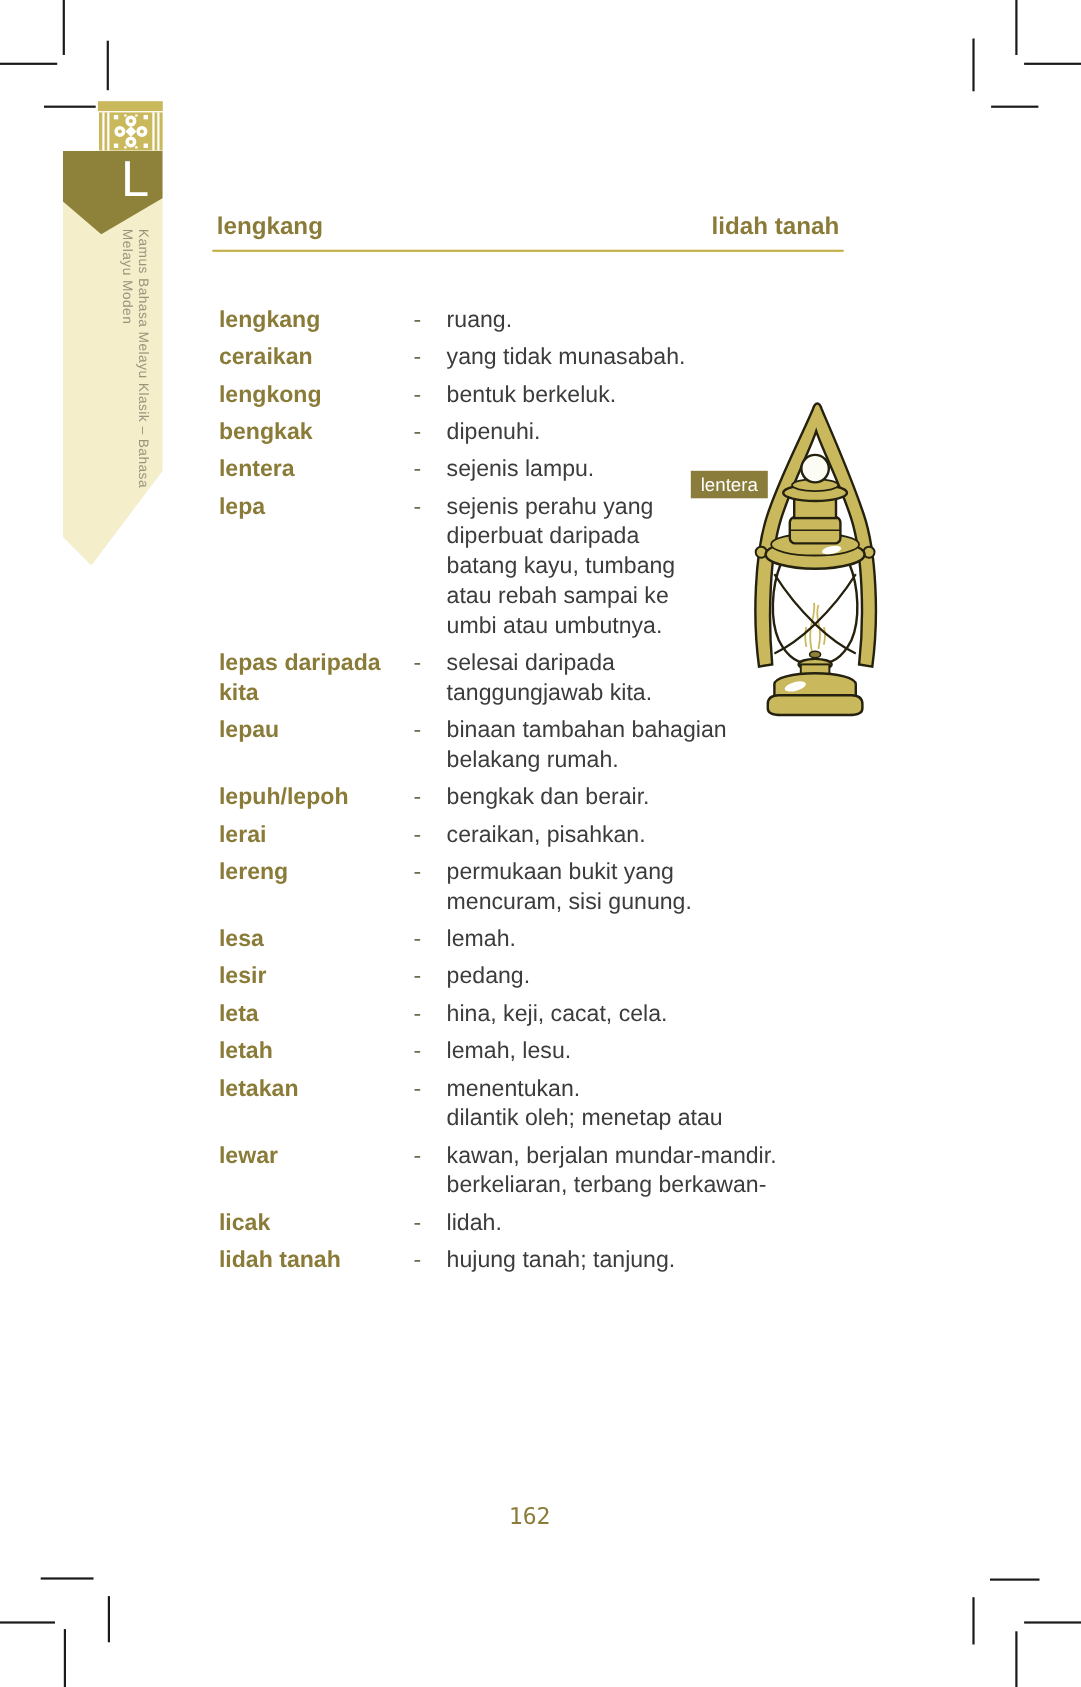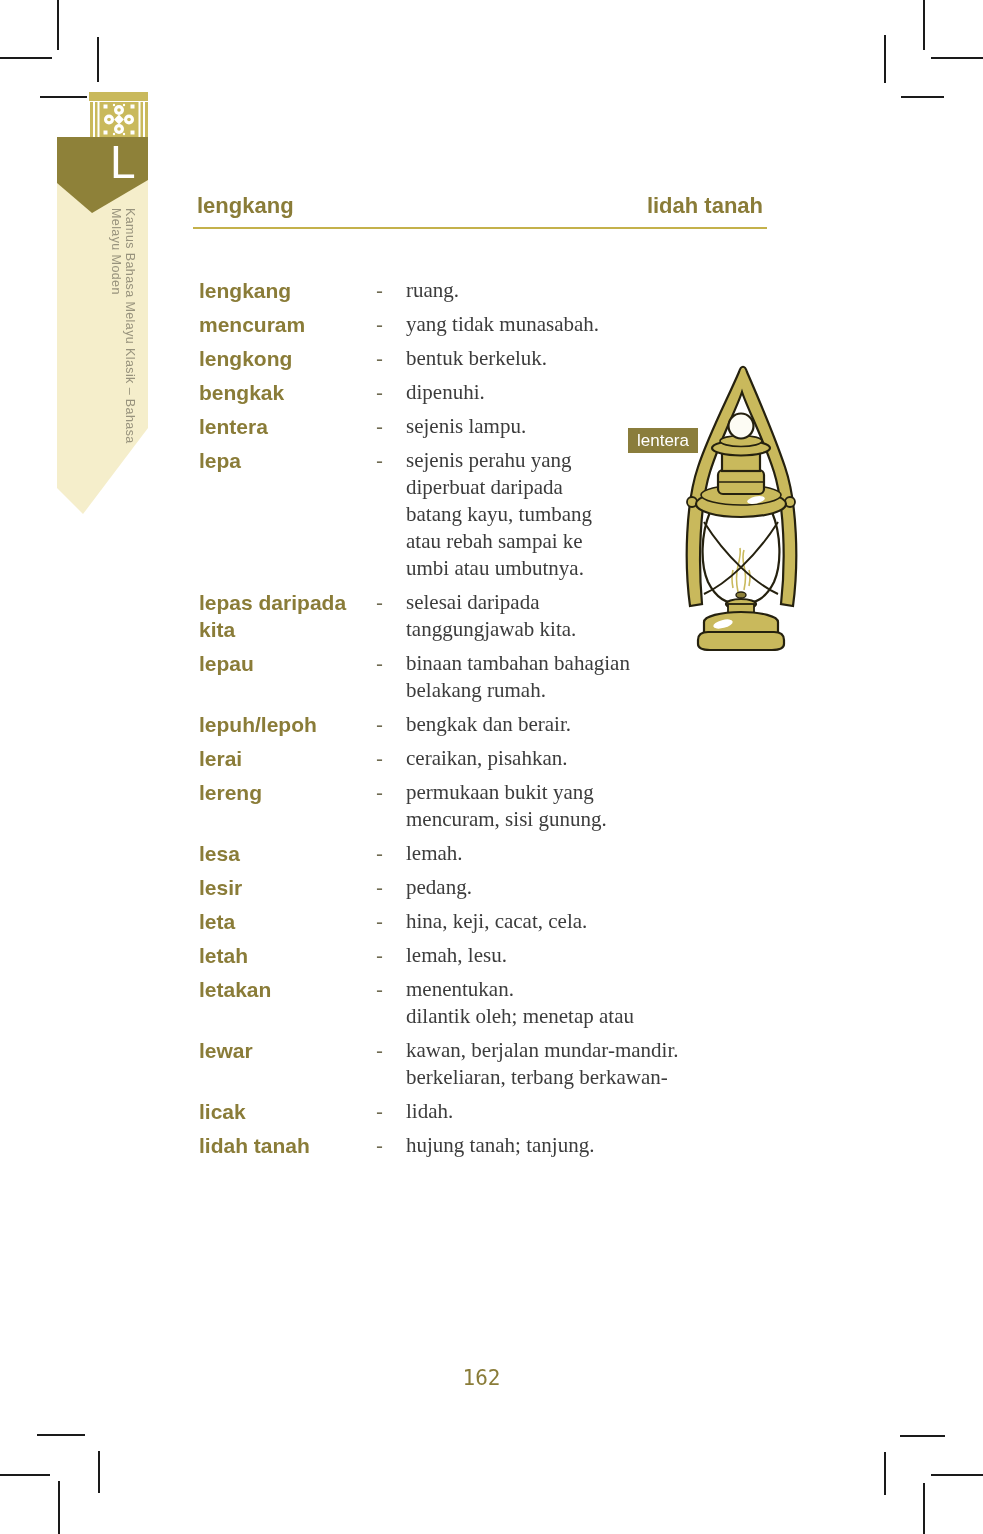--- a/index.html
+++ b/index.html
@@ -32,21 +32,21 @@
   
   .guide-header{position:absolute;left:197px;top:193px;width:566px;display:flex;
     justify-content:space-between;font-weight:bold;font-size:22px;color:var(--c-term);}
   .guide-rule{position:absolute;left:193px;top:227px;width:574px;height:2px;background:var(--c-rule);}
 
   
   #entries{position:absolute;left:199px;top:277px;width:581px;font-size:21px;line-height:27px;}
   .row{display:flex;margin-bottom:7px;}
   .term{width:177px;flex:0 0 177px;font-weight:bold;color:var(--c-term);}
   .dash{width:30px;flex:0 0 30px;color:var(--c-dash);}
-  .def{color:var(--c-definition);font-family:Liberation Serif, serif;}
+  .def{color:var(--c-definition);}
   .def div{white-space:nowrap;}
 
   
   .lantern{position:absolute;left:648px;top:352px;width:160px;height:300px;}
   .lantern-label{position:absolute;left:628px;top:428px;height:25px;padding:0 9px;
     background:var(--c-label_bg);color:#ffffff;font-size:17px;line-height:25px;z-index:5;}
 
   
   .page-number{position:absolute;left:0;top:1366px;width:963px;text-align:center;
     font-family:"DejaVu Sans Mono",monospace;font-size:21px;color:var(--c-term);}
@@ -115,21 +115,21 @@
   <div id="entries">
     <div class="row">
       <div class="term">lengkang</div>
       <div class="dash">-</div>
       <div class="def">
           <div>ruang.</div>
         </div>
     </div>
 
     <div class="row">
-      <div class="term">mencuram</div>
+      <div class="term">ceraikan</div>
       <div class="dash">-</div>
       <div class="def">
           <div>yang tidak munasabah.</div>
         </div>
     </div>
 
     <div class="row">
       <div class="term">lengkong</div>
       <div class="dash">-</div>
       <div class="def">

